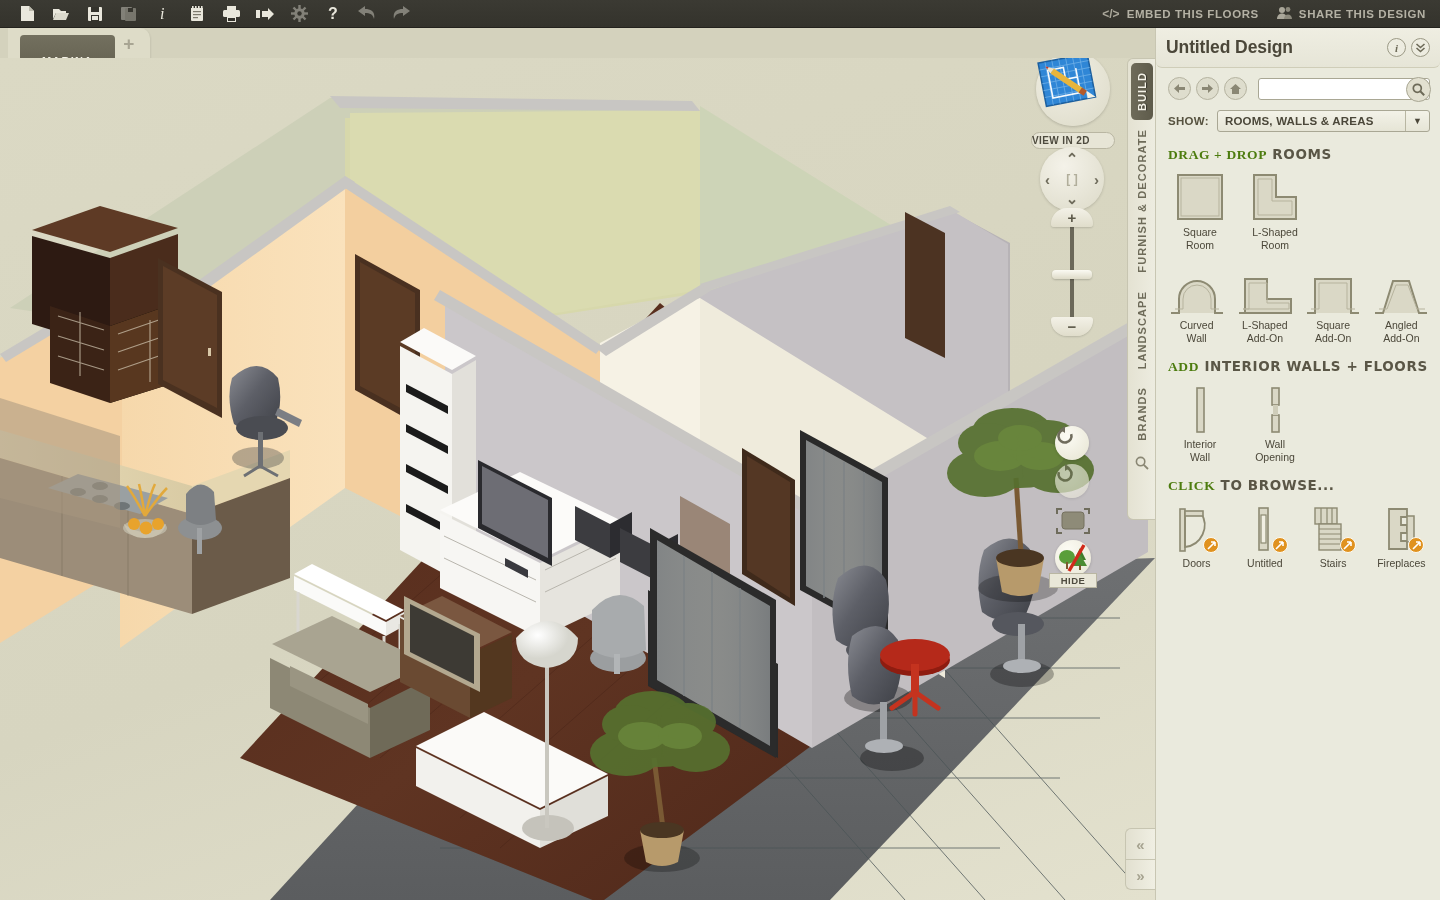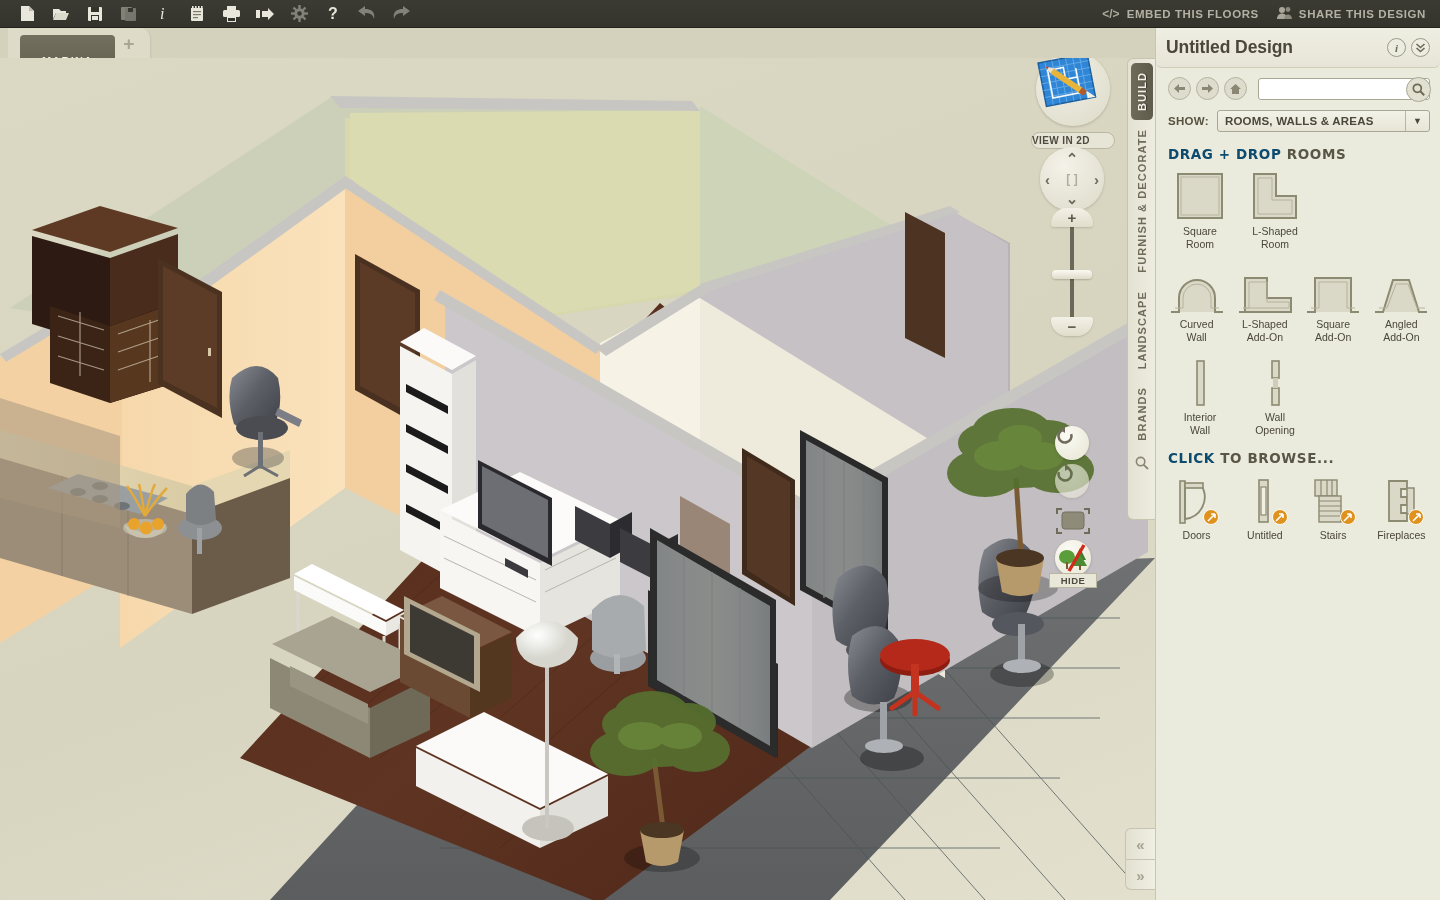--- a/index.html
+++ b/index.html
@@ -200,21 +200,21 @@
     color: #4b4739; font-size: 9px;
   }
 
   .panel-body { padding: 14px 10px 0 12px; }
   .sect { margin-bottom: 14px; }
   .sect-head {
     font-size: 13.5px; font-weight: bold; letter-spacing: .6px;
     color: #5a5646; margin-bottom: 9px;
     font-family: "DejaVu Sans", sans-serif;
   }
-  .sect-head .hl { color: #0c4a6e; }
+  .sect-head .hl { color: #4d7c0f; font-family: Liberation Serif, serif; }
 
   .items { display: flex; gap: 11px; }
   .item { text-align: center; cursor: pointer; }
   .item .art {
     height: 50px; display: flex; align-items: flex-end; justify-content: center;
     position: relative;
   }
   .item .cap {
     font-size: 10.5px; line-height: 12.5px; color: #4b4739; margin-top: 4px;
   }
@@ -909,20 +909,24 @@
                   <path d="M2 40h8L20 8h16l10 32h8" fill="#DAD8C6" stroke="#8d8a72" stroke-width="2"></path>
                   <path d="M6 36h8L23 12h12l9 24h8" fill="none" stroke="#b6b39d" stroke-width="1"></path>
                 </svg>
             </div>
             <div class="cap">Angled<br>Add-On</div>
           </div>
         </div>
       </div>
 
       <div class="sect">
+        <div class="sect-head">
+          <span class="hl">ADD</span>
+          <span>INTERIOR WALLS + FLOORS</span>
+        </div>
         <div class="items">
           <div class="item" style="width:64px">
             <div class="art">
               <svg width="24" height="48" viewBox="0 0 24 48">
                   <rect x="9" y="2" width="7" height="44" fill="#DAD8C6" stroke="#8d8a72" stroke-width="1.6"></rect>
                 </svg>
             </div>
             <div class="cap">Interior<br>Wall</div>
           </div>
           <div class="item" style="width:64px">

